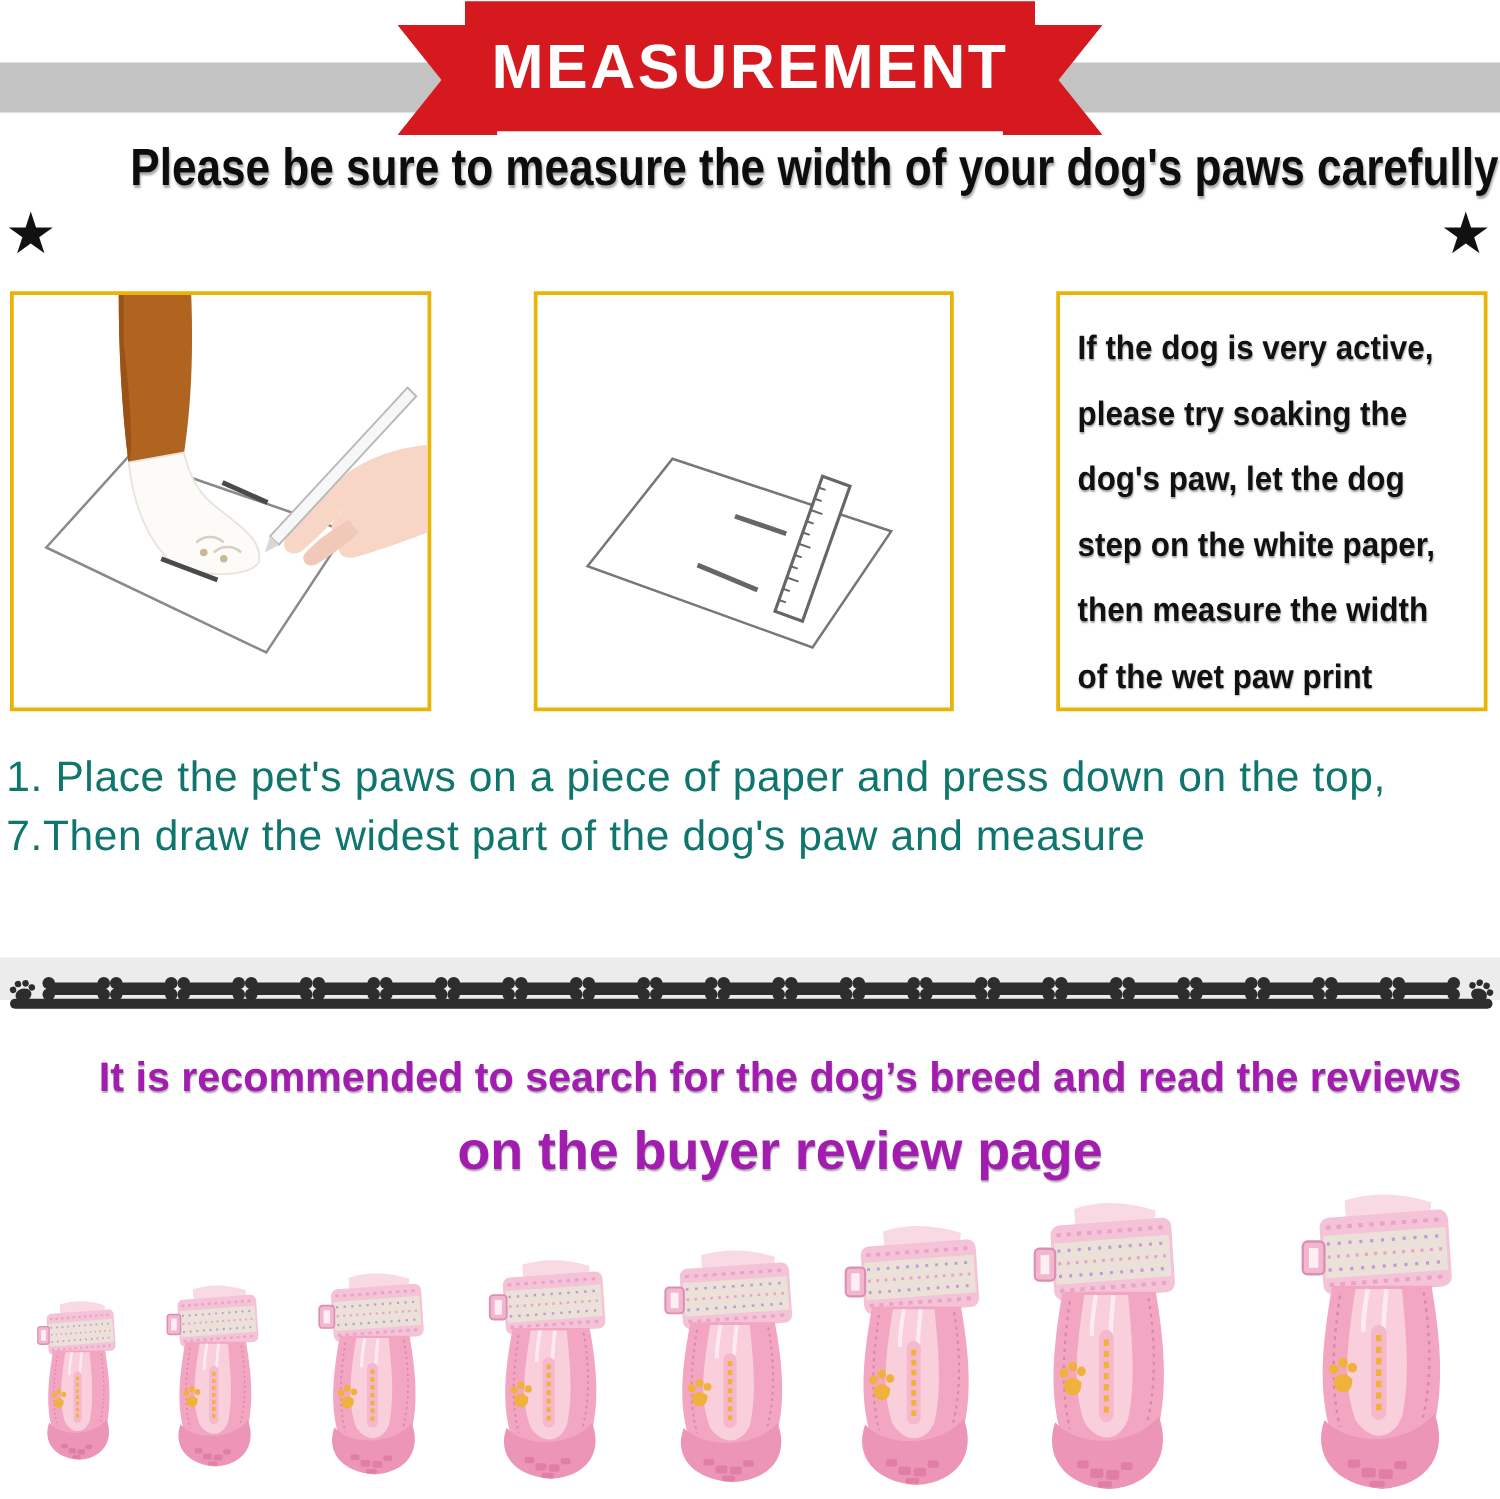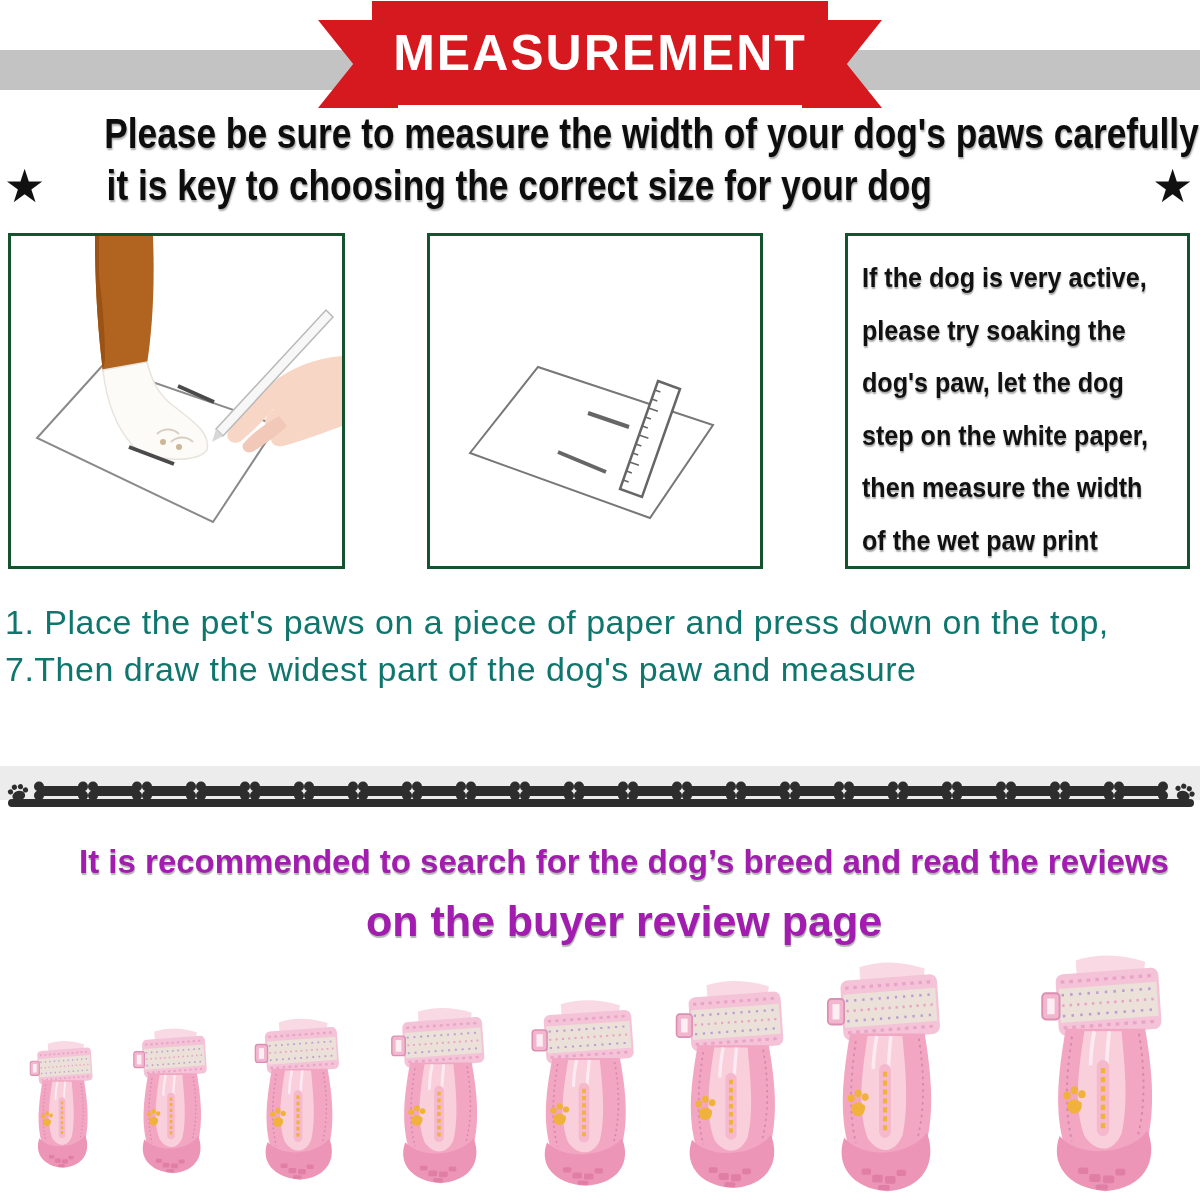--- a/index.html
+++ b/index.html
@@ -22,21 +22,21 @@
   
   .heading{left:0;top:108px;width:1038px;text-align:center;color:#0d0d0d;}
   .h-line{font-weight:bold;font-size:42px;line-height:52px;white-space:nowrap;}
   .h-line span{display:inline-block;transform:scaleX(0.84);transform-origin:center;
                text-shadow:1px 2px 2px rgba(0,0,0,0.35);}
   .star{top:163px;font-size:46px;color:#111;line-height:46px;}
   .star-left{left:4px;}
   .star-right{left:1152px;}
 
   
-  .box{top:233px;height:336px;border:3px solid #14532d;background:#fff;box-sizing:border-box;}
+  .box{top:233px;height:336px;border:3px solid #eab308;background:#fff;box-sizing:border-box;}
   .box1{left:8px;width:337px;}
   .box2{left:427px;width:336px;}
   .box3{left:845px;width:345px;padding:16px 6px 0 14px;}
   .box svg{display:block;width:100%;height:100%;}
   .tip-line{font-weight:bold;font-size:27px;line-height:52.5px;color:#111;white-space:nowrap;
             transform:scaleX(0.93);transform-origin:left;text-shadow:0.5px 1.5px 1.5px rgba(0,0,0,0.35);}
 
   
   .instructions{left:5px;top:599px;width:1195px;color:#0f766e;}
   .instr-line{font-size:34px;line-height:47px;letter-spacing:0.5px;white-space:nowrap;}
@@ -65,21 +65,20 @@
   <div class="abs tail tail-left"></div>
   <div class="abs tail tail-right"></div>
   <div class="abs fold fold-left"></div>
   <div class="abs fold fold-right"></div>
   <div class="abs ribbon-center">
     <span>MEASUREMENT</span>
   </div>
 
   <div class="abs heading">
     <div class="h-line"><span>Please be sure to measure the width of your dog's paws carefully</span></div>
-    <div class="h-line"><span>it is key to choosing the correct size for your dog</span></div>
   </div>
   <div class="abs star star-left">★</div>
   <div class="abs star star-right">★</div>
 
   <div class="abs box box1">
     <svg viewBox="0 0 331 330">
       <polygon points="26,202 92,129 266,189 202,286" fill="#ffffff" stroke="#8a8a8a" stroke-width="2"></polygon>
       <path d="M84,0 L142,0 C144,55 141,95 136,128 L92,136 C86,88 84,42 84,0 Z" fill="#b0641f"></path>
       <path d="M88,40 C92,70 94,100 94,124 L92,136 C86,88 84,42 84,0 L88,0 Z" fill="#9a5314"></path>
       <path d="M92,134 L136,126 C141,146 148,158 160,168 C180,184 200,196 196,214 C186,228 140,226 122,210 C104,190 95,162 92,134 Z" fill="#fcfbf8" stroke="#e8e4dd" stroke-width="1.5"></path>

